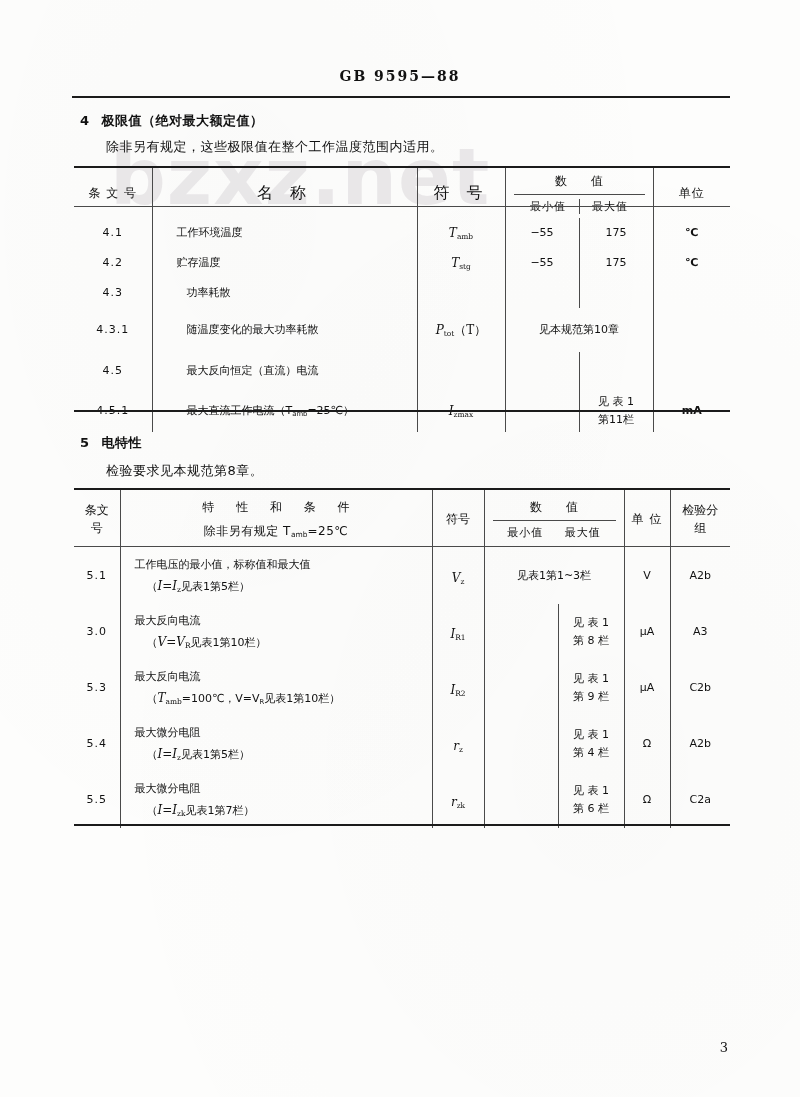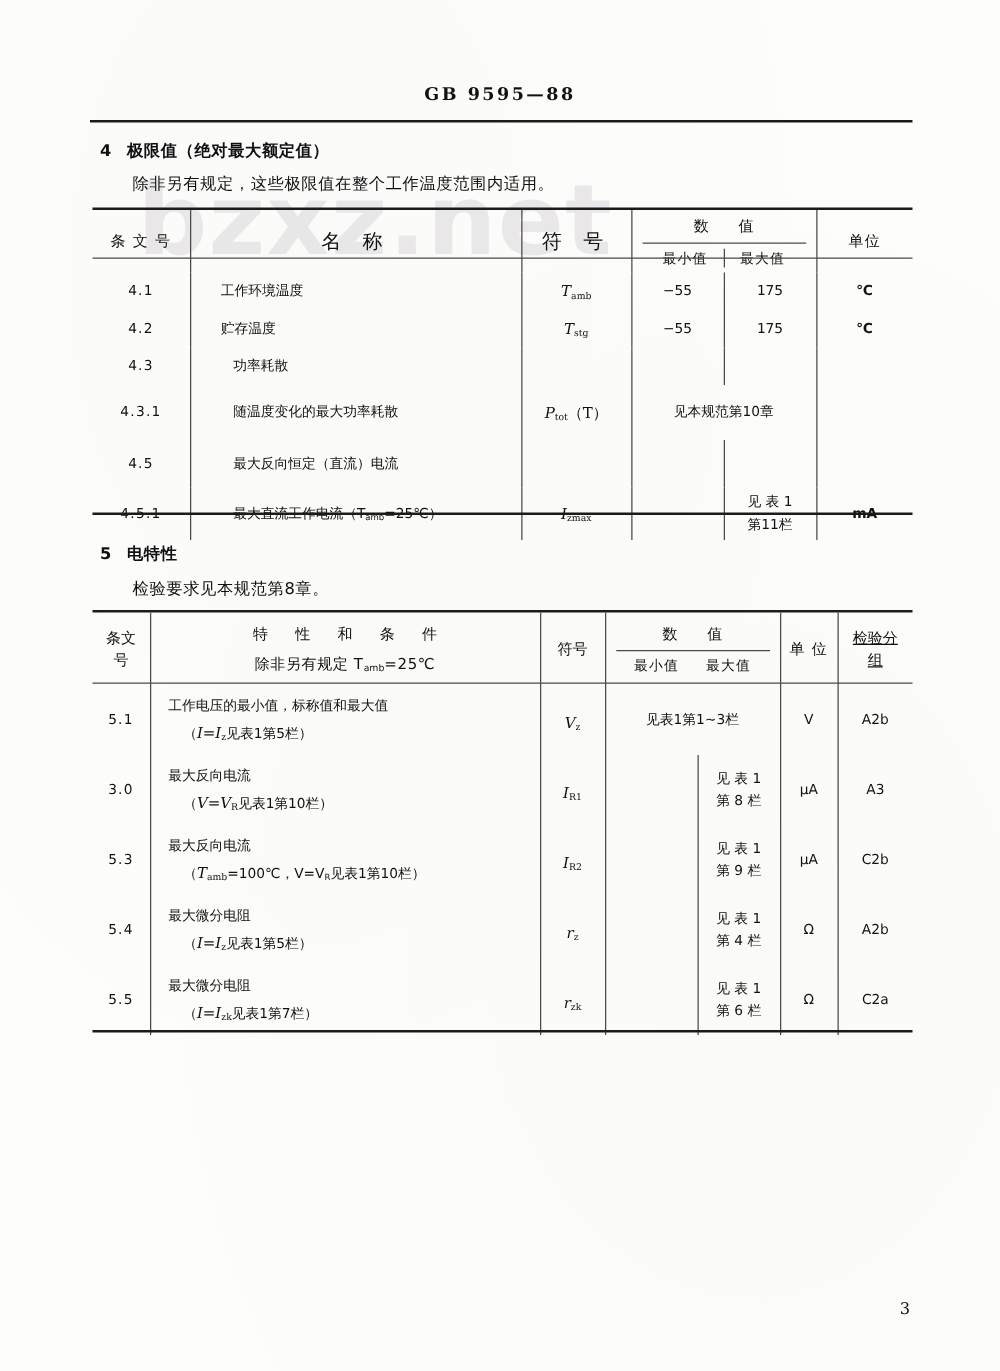--- a/index.html
+++ b/index.html
@@ -433,21 +433,21 @@
             <span class="vh-top">数    值</span>
             <span class="vh-bottom">
               <span>最小值</span>
               <span>最大值</span>
             </span>
           </span>
         </th>
         <th>
           <span class="cell hdr-plain">单 位</span>
         </th>
-        <th style="border-right:none;text-decoration:underline;">
+        <th style="border-right:none;">
           <span class="cell hdr-plain" style="letter-spacing:0;">检验分组</span>
         </th>
       </tr>
     </thead>
     <tbody>
         <tr>
           <td style="height:56px;border-left:none;">
             <span class="cell clause">5.1</span>
           </td>
           <td>

